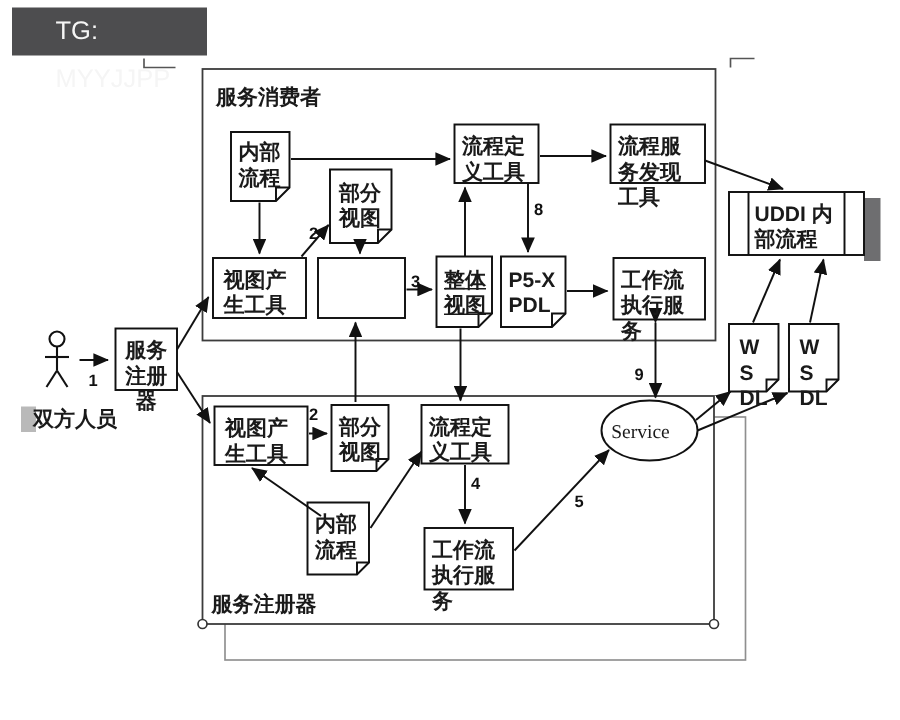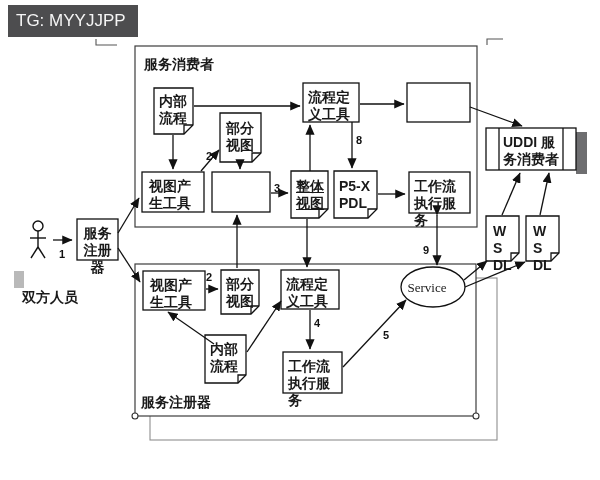--- a/index.html
+++ b/index.html
@@ -5,21 +5,21 @@
   html,body{margin:0;padding:0;background:#ffffff;}
   #screen{position:relative;width:600px;height:480px;background:#ffffff;overflow:hidden;
           font-family:"Liberation Sans",sans-serif;color:#1a1a1a;}
   #layer-svg{position:absolute;left:0;top:0;}
   .t{position:absolute;font-size:14px;font-weight:600;line-height:1.22;color:#1a1a1a;
      letter-spacing:0;word-break:break-all;}
   .t.center{text-align:center;}
   .num{position:absolute;font-size:11px;font-weight:700;color:#111;}
   .wm{position:absolute;background:var(--watermark-bg,#4d4d4f);color:#f5f5f5;
       font-family:"Liberation Sans",sans-serif;}
-  #wm-top{left:8px;top:5px;width:130px;height:32px;font-size:17px;line-height:32px;padding-left:8px;box-sizing:border-box;}
+  #wm-top{left:8px;top:5px;width:130px;height:32px;font-size:17px;line-height:32px;padding-left:29px;box-sizing:border-box;}
   #wm-bottom{left:330px;top:443px;width:263px;height:33px;font-size:16px;line-height:33px;text-align:center;
              background:var(--watermark-bottom-bg,#555557);}
   .service-label{font-family:"Liberation Serif",serif;font-weight:400;font-size:13px;}
   .hl{position:absolute;background:var(--highlight-gray,#b9b9b9);}
   
   .node{fill:#ffffff;stroke:#111111;stroke-width:1.3px;}
   .boundary{fill:#ffffff;stroke:#3c3c3c;stroke-width:1.2px;}
   .bgrect{fill:none;stroke:#8f8f8f;stroke-width:1.1px;}
   .edge{stroke:#111111;stroke-width:1.3px;fill:none;}
   .thin{stroke:#555;stroke-width:1.1px;fill:none;}
@@ -133,31 +133,32 @@
     <line class="edge" x1="464" y1="280" x2="487" y2="261" marker-end="url(#ah)"></line>
     <line class="edge" x1="465" y1="287" x2="525" y2="262" marker-end="url(#ah)"></line>
     <line class="edge" x1="502" y1="215" x2="520" y2="173" marker-end="url(#ah)"></line>
     <line class="edge" x1="540" y1="215" x2="549" y2="173" marker-end="url(#ah)"></line>
   </svg>
 
   <div class="t" style="left:144px;top:56px;">服务消费者</div>
   <div class="t" style="left:141px;top:394px;">服务注册器</div>
 
   <div class="hl" style="left:14px;top:271px;width:10px;height:17px;"></div>
-  <div class="t" style="left:22px;top:289px;">双方人员</div>
+  <div class="t" style="left:22px;top:273px;font-family:Liberation Mono, monospace;">双方人员</div>
 
   <div class="t center" style="left:81px;top:225px;width:33px;">服务注册器</div>
   <div class="t" style="left:159px;top:93px;width:34px;">内部流程</div>
   <div class="t" style="left:226px;top:120px;width:34px;">部分视图</div>
   <div class="t" style="left:149px;top:178px;width:50px;">视图产生工具</div>
   <div class="t" style="left:296px;top:178px;width:28px;text-decoration:underline;">整体视图</div>
   <div class="t" style="left:339px;top:178px;width:34px;">P5-X PDL</div>
   <div class="t" style="left:308px;top:89px;width:48px;">流程定义工具</div>
+  <div class="t" style="left:412px;top:89px;width:50px;">流程服务发现工具</div>
   <div class="t" style="left:414px;top:178px;width:50px;">工作流执行服务</div>
-  <div class="t" style="left:503px;top:134px;width:58px;">UDDI 服务消费者</div>
+  <div class="t" style="left:503px;top:134px;width:58px;">UDDI 内部流程</div>
   <div class="t" style="left:493px;top:223px;width:22px;">WS DL</div>
   <div class="t" style="left:533px;top:223px;width:22px;">WS DL</div>
   <div class="t" style="left:150px;top:277px;width:50px;">视图产生工具</div>
   <div class="t" style="left:226px;top:276px;width:28px;">部分视图</div>
   <div class="t" style="left:286px;top:276px;width:48px;">流程定义工具</div>
   <div class="t" style="left:210px;top:341px;width:34px;">内部流程</div>
   <div class="t" style="left:288px;top:358px;width:50px;">工作流执行服务</div>
   <div class="t center service-label" style="left:401px;top:280px;width:52px;">Service</div>
 
   <div class="num" style="left:59px;top:248px;">1</div>

